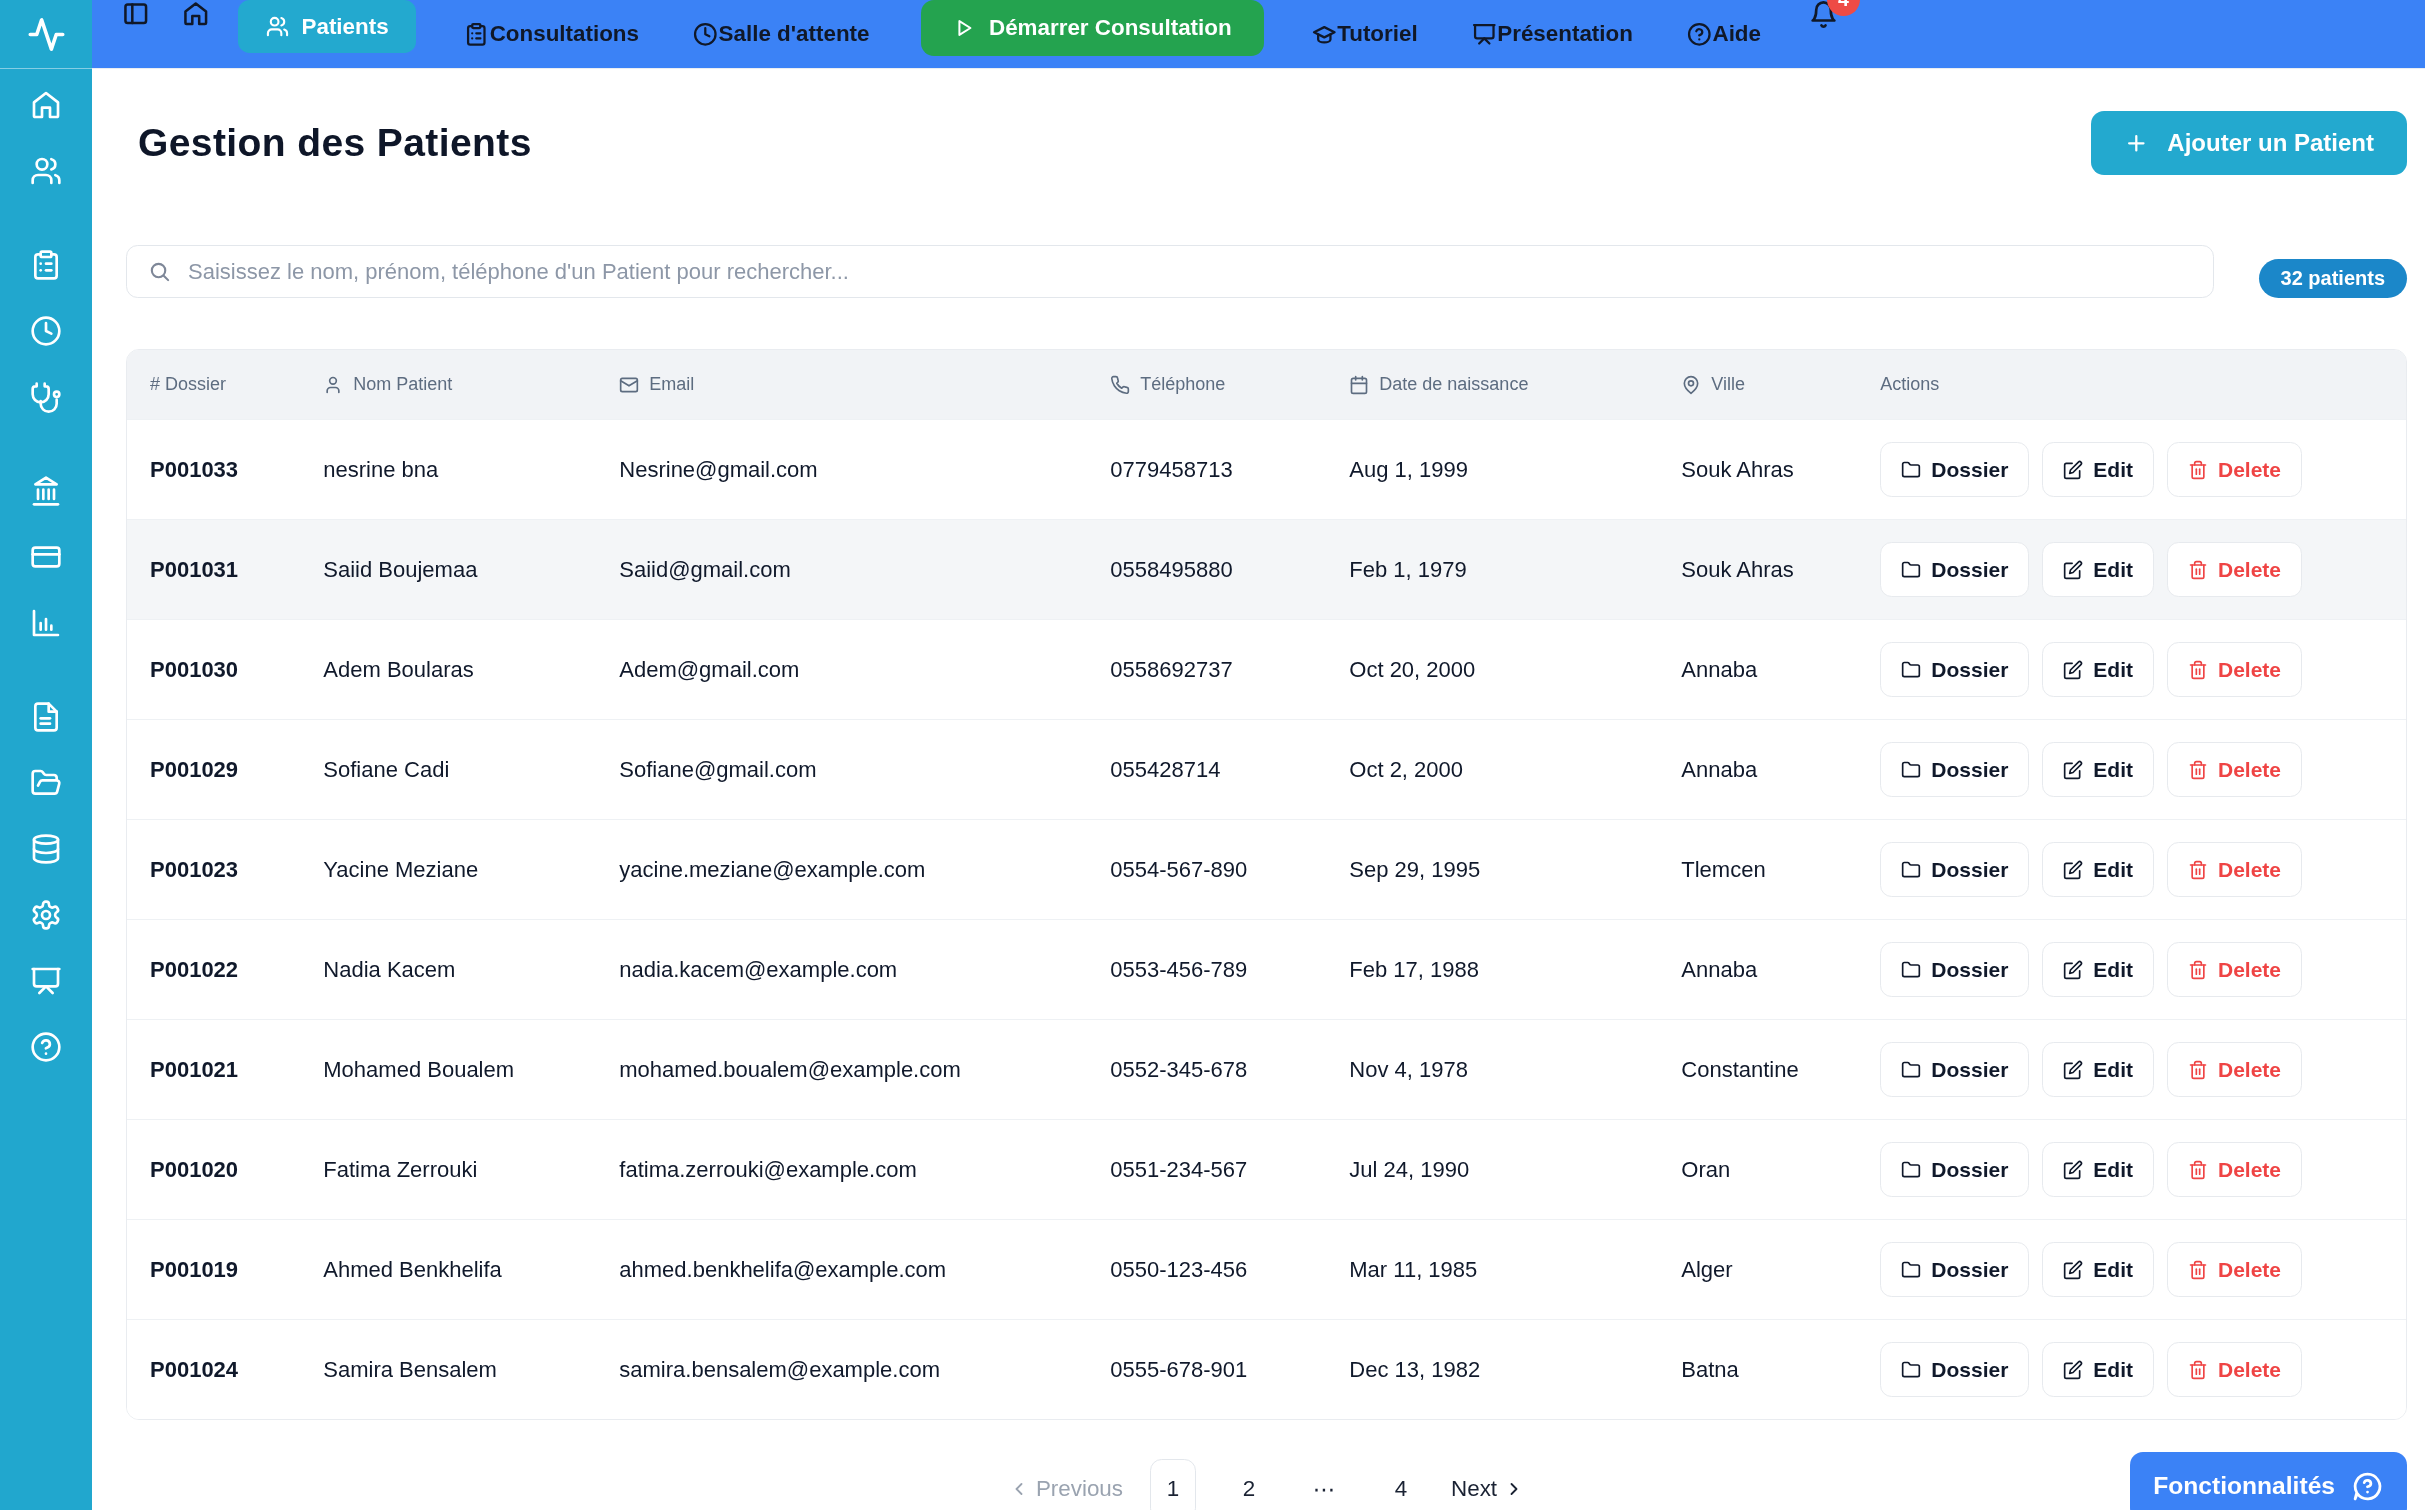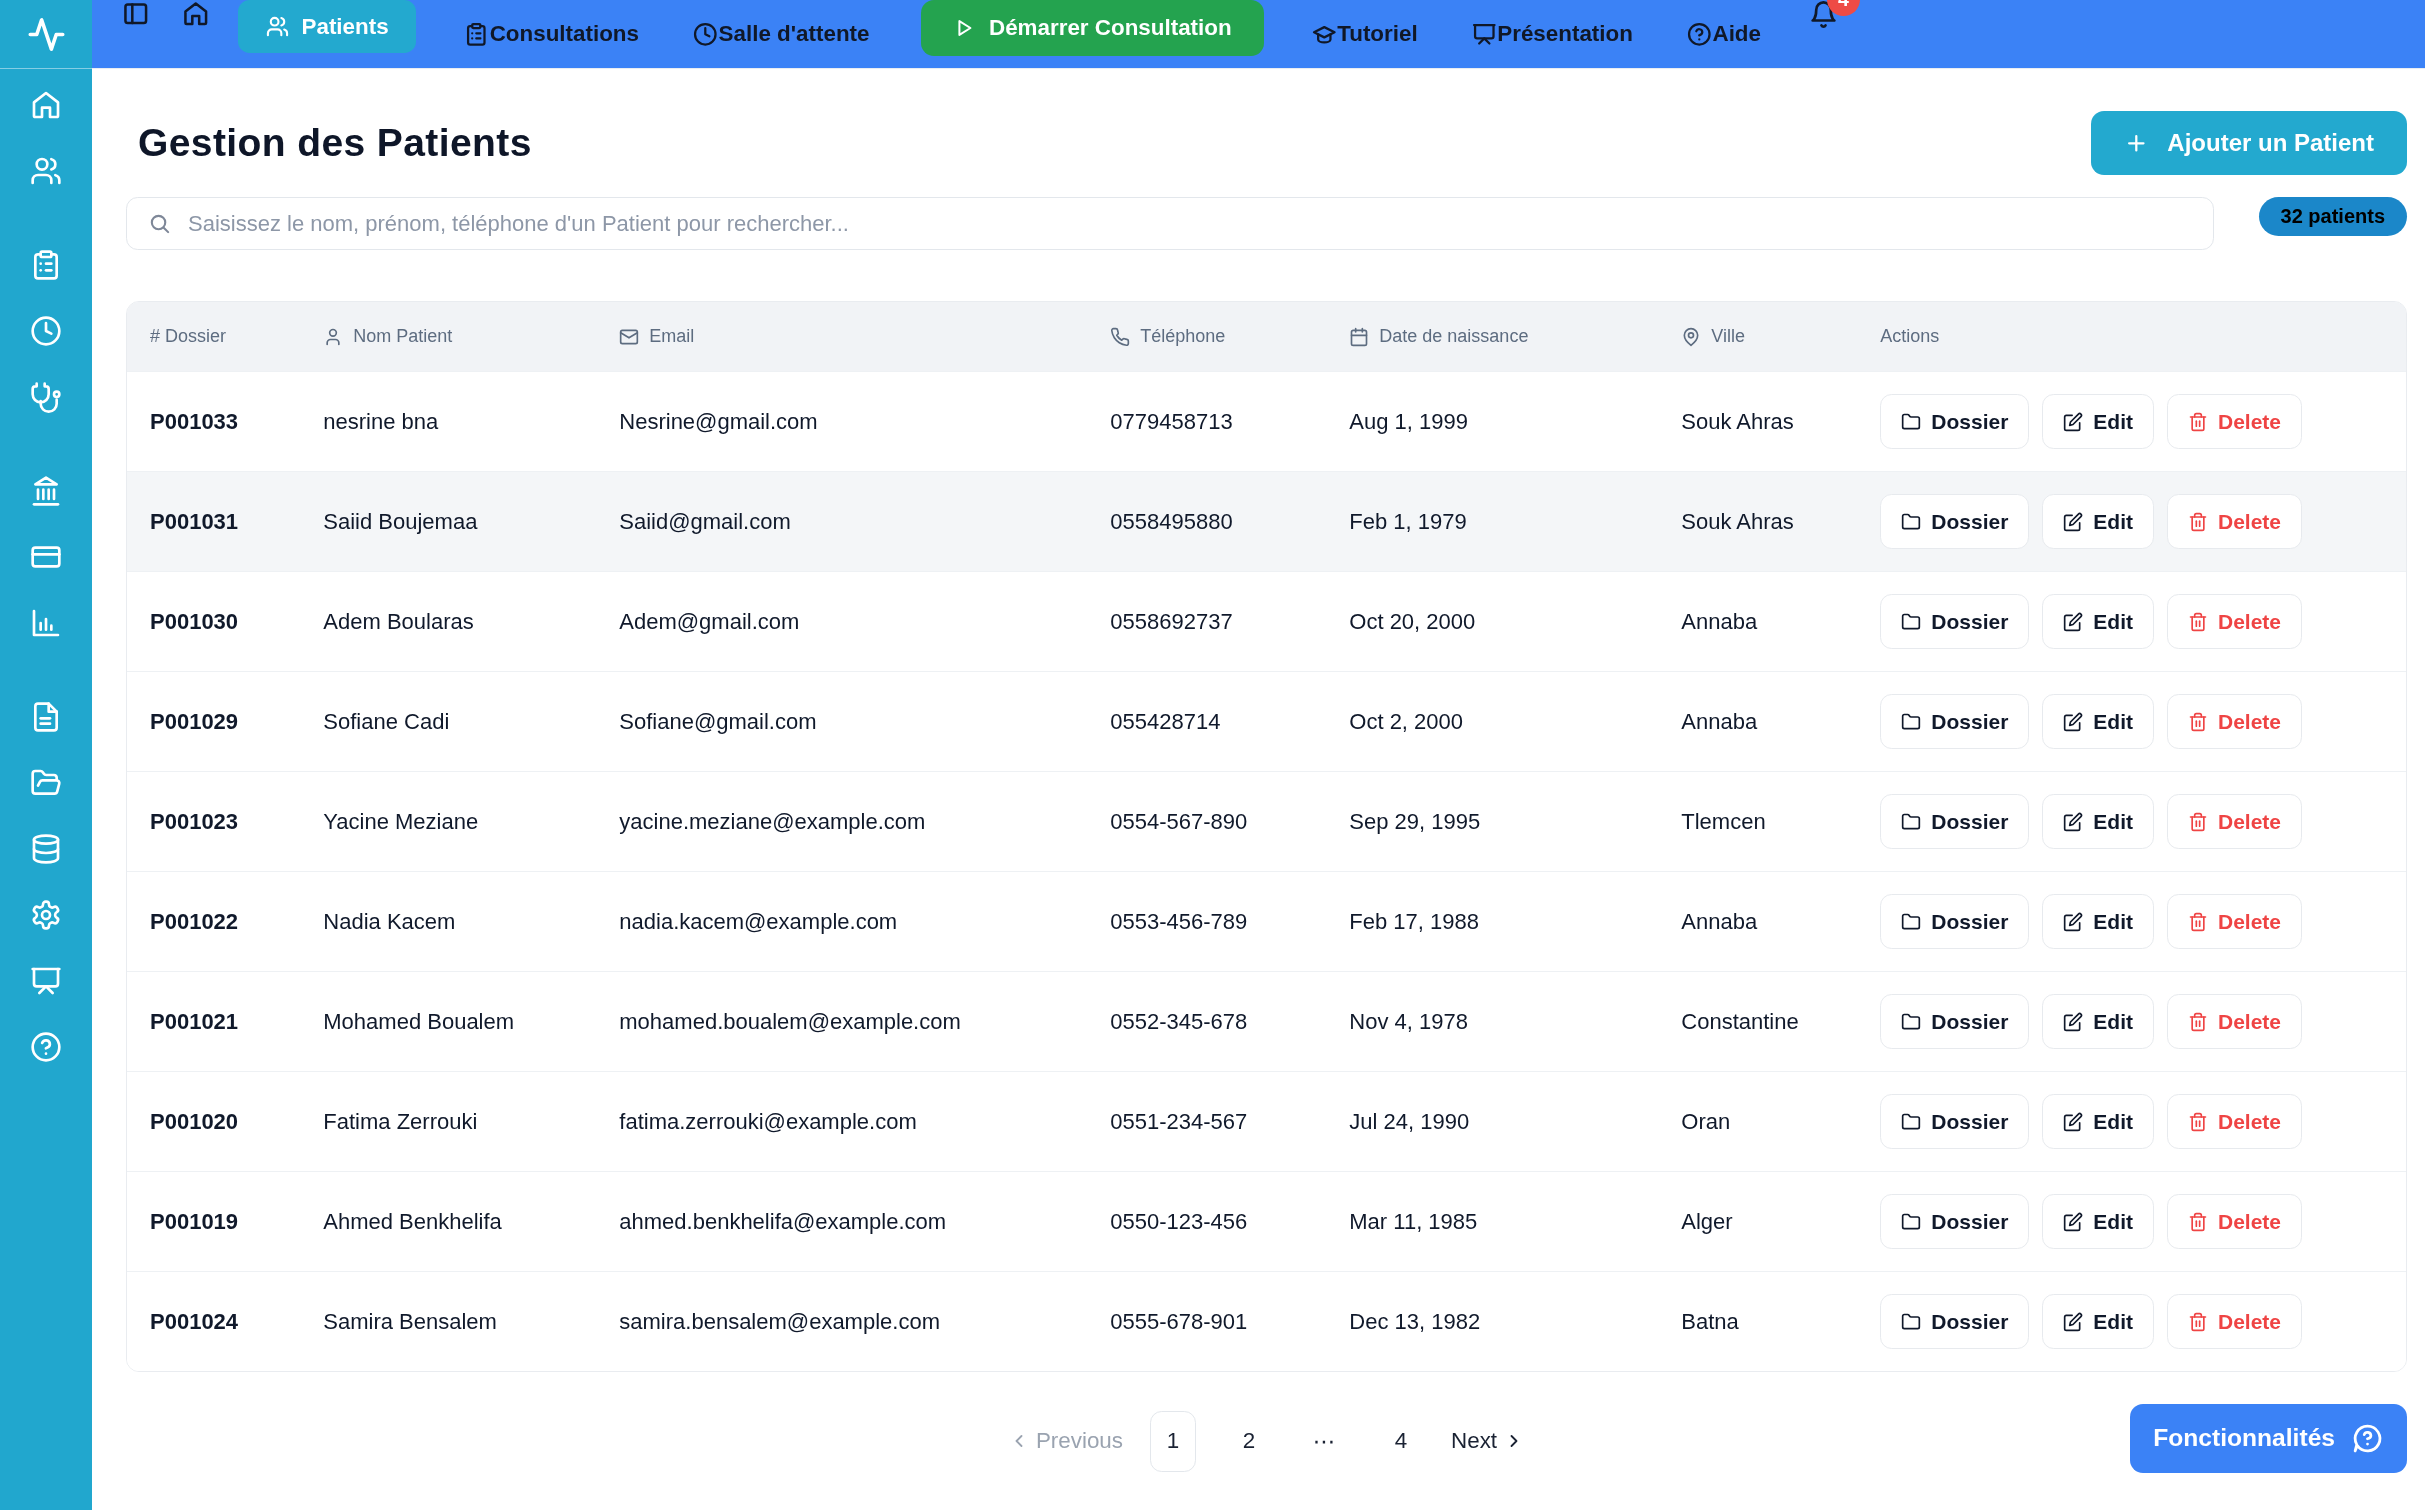--- a/index.html
+++ b/index.html
@@ -39,26 +39,26 @@
   .bell-wrap svg { width:29px; height:29px; }
   .badge { position:absolute; top:-17.3px; right:-22px; min-width:33px; height:33px; border-radius:50%; background:#ee4b45; color:#fff; font-size:19.5px; font-weight:700; display:flex; align-items:center; justify-content:center; }
 
   
   .content { flex:1; padding:40px 19px 0 34px; display:flex; flex-direction:column; }
   .page-head { display:flex; justify-content:space-between; align-items:center; }
   h1 { margin:12px; font-size:39px; font-weight:800; color:#0e1628; letter-spacing:0.4px; }
   .add-btn { display:flex; align-items:center; gap:19px; background:#23a9cf; color:#fff; border:none; height:64px; padding:0 33px; font-size:24px; font-weight:700; border-radius:13px; font-family:inherit; }
   .add-btn svg { width:24.6px; height:24.6px; }
 
-  .search-row { display:flex; align-items:flex-start; margin-top:20px; gap:45px; }
+  .search-row { display:flex; align-items:flex-end; margin-top:68px; gap:45px; }
   .search-box { flex:1; position:relative; display:flex; align-items:center; }
   .search-box .sicon { position:absolute; left:22px; width:23px; height:23px; color:#7e8798; }
   .search-input { width:100%; height:53px; border:1.4px solid #e3e7ec; border-radius:11.6px; padding:0 17.3px 0 61px; font-size:22px; color:#1a2233; outline:none; font-family:inherit; background:#fff; }
   .search-input::placeholder { color:#8d97a7; }
-  .count-badge { background:#1b87c9; color:#000000; font-size:20px; font-weight:700; height:39px; padding:0 22px; border-radius:20px; display:flex; align-items:center; white-space:nowrap; }
+  .count-badge { background:#1b87c9; color:#ffffff; font-size:20px; font-weight:700; height:39px; padding:0 22px; border-radius:20px; display:flex; align-items:center; white-space:nowrap; }
 
   
   .table-card { margin-top:51px; border:1.4px solid #e9ecf0; border-radius:13px; overflow:hidden; background:#fff; }
   .grid-cols { display:grid; grid-template-columns:192px 296px 491px 239px 332px 199px 1fr; align-items:center; }
   .thead { height:69px; background:#f1f3f6; color:#5d6c80; font-size:18px; }
   .hcell { display:flex; align-items:center; gap:10px; padding-left:4.3px; }
   .hcell.first { padding-left:23px; }
   .hcell svg { width:20px; height:20px; flex-shrink:0; }
   .trow { height:100px; border-top:1.4px solid #eef1f4; font-size:22px; background:#fff; }
   .trow.hl { background:#f4f6f8; }

